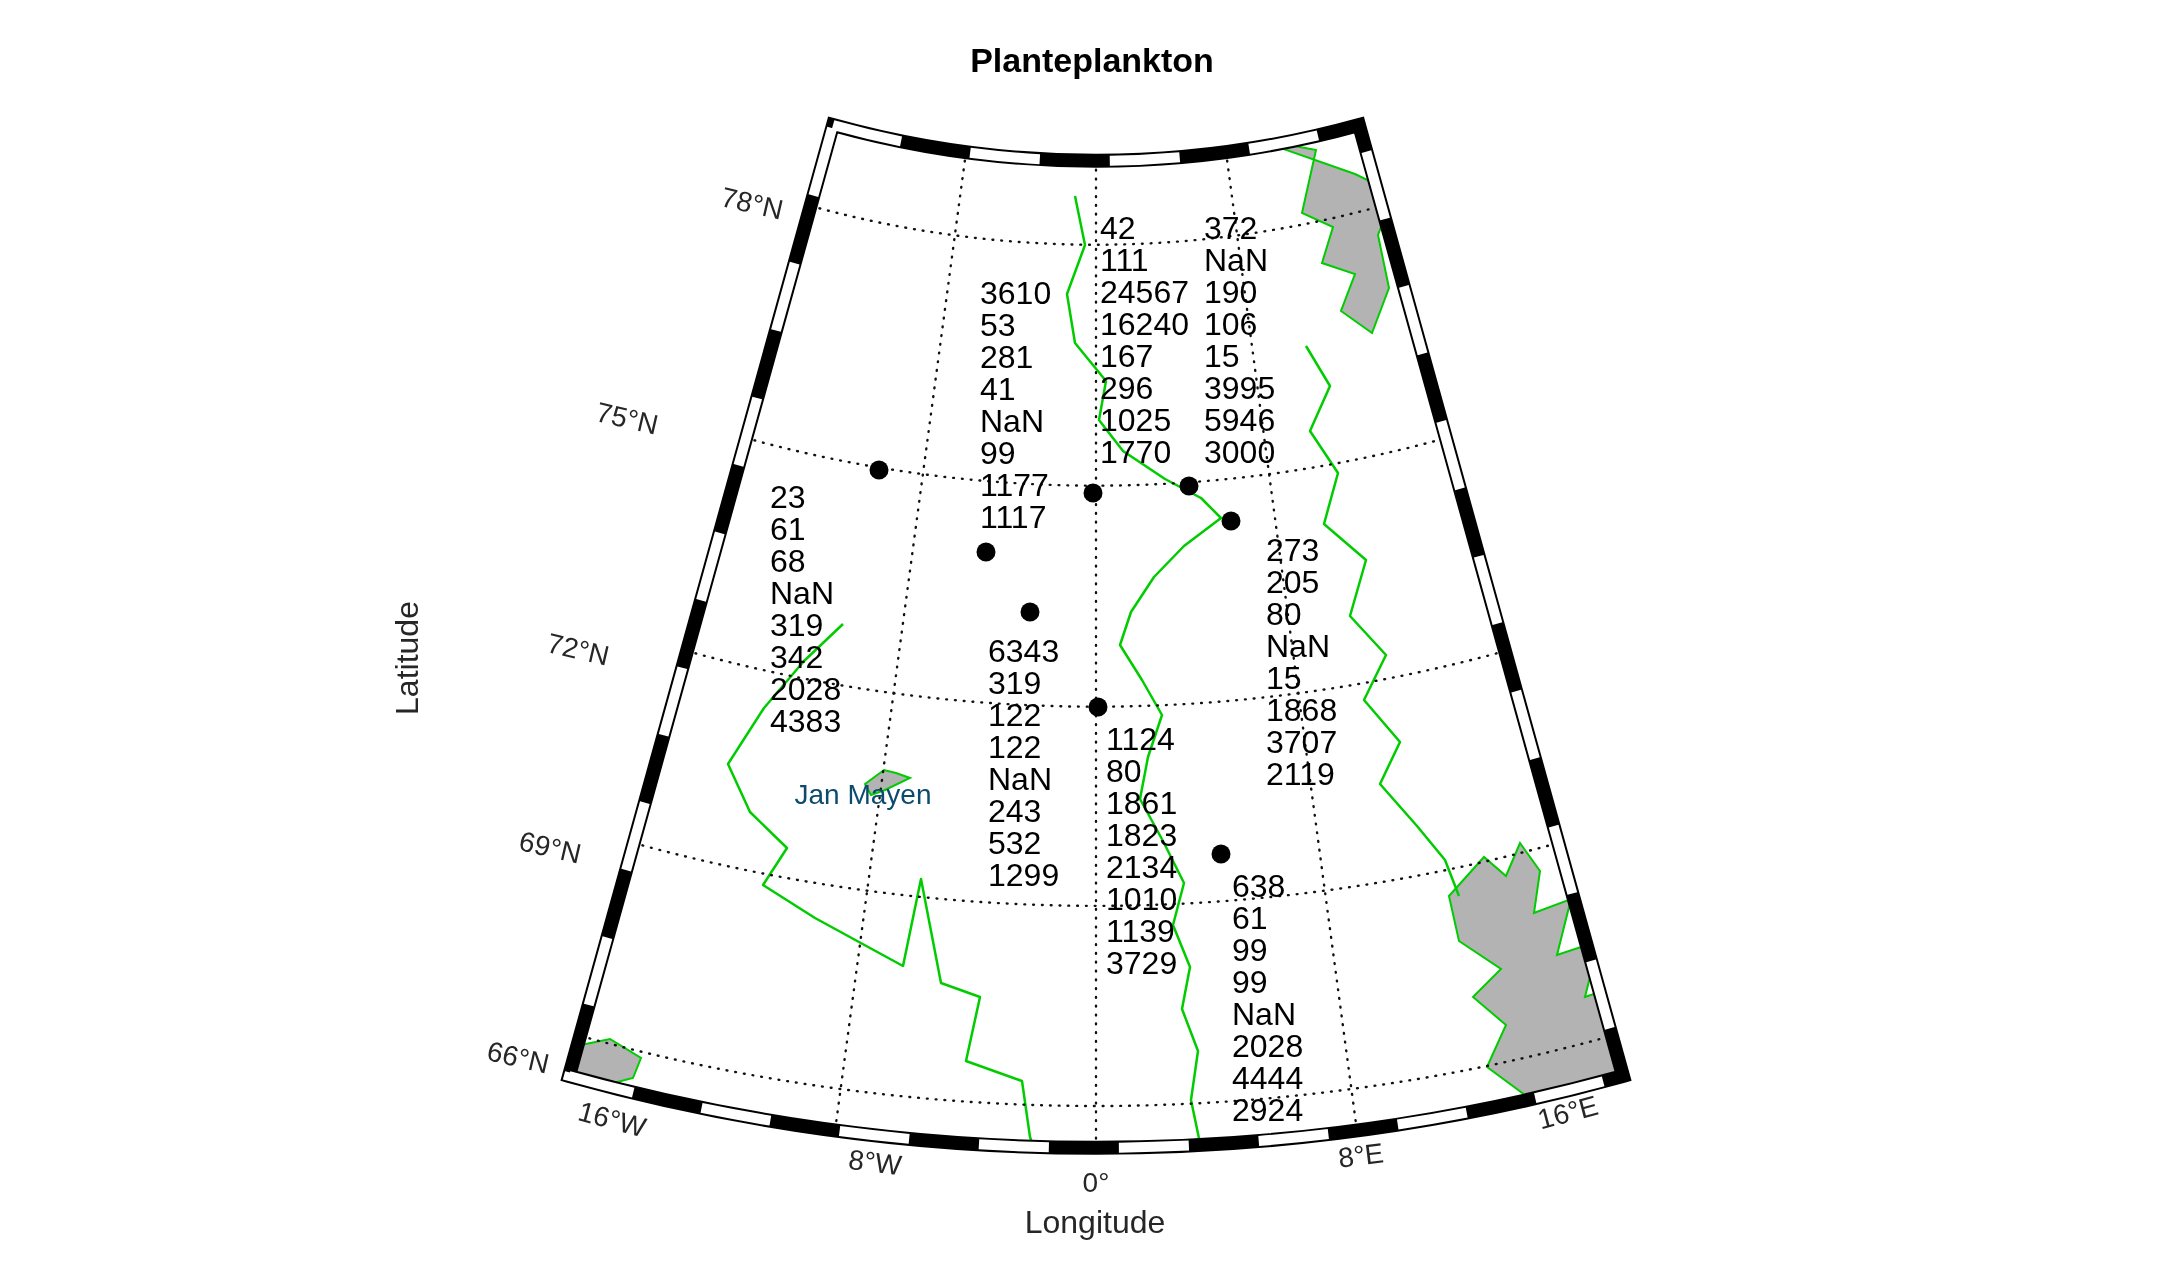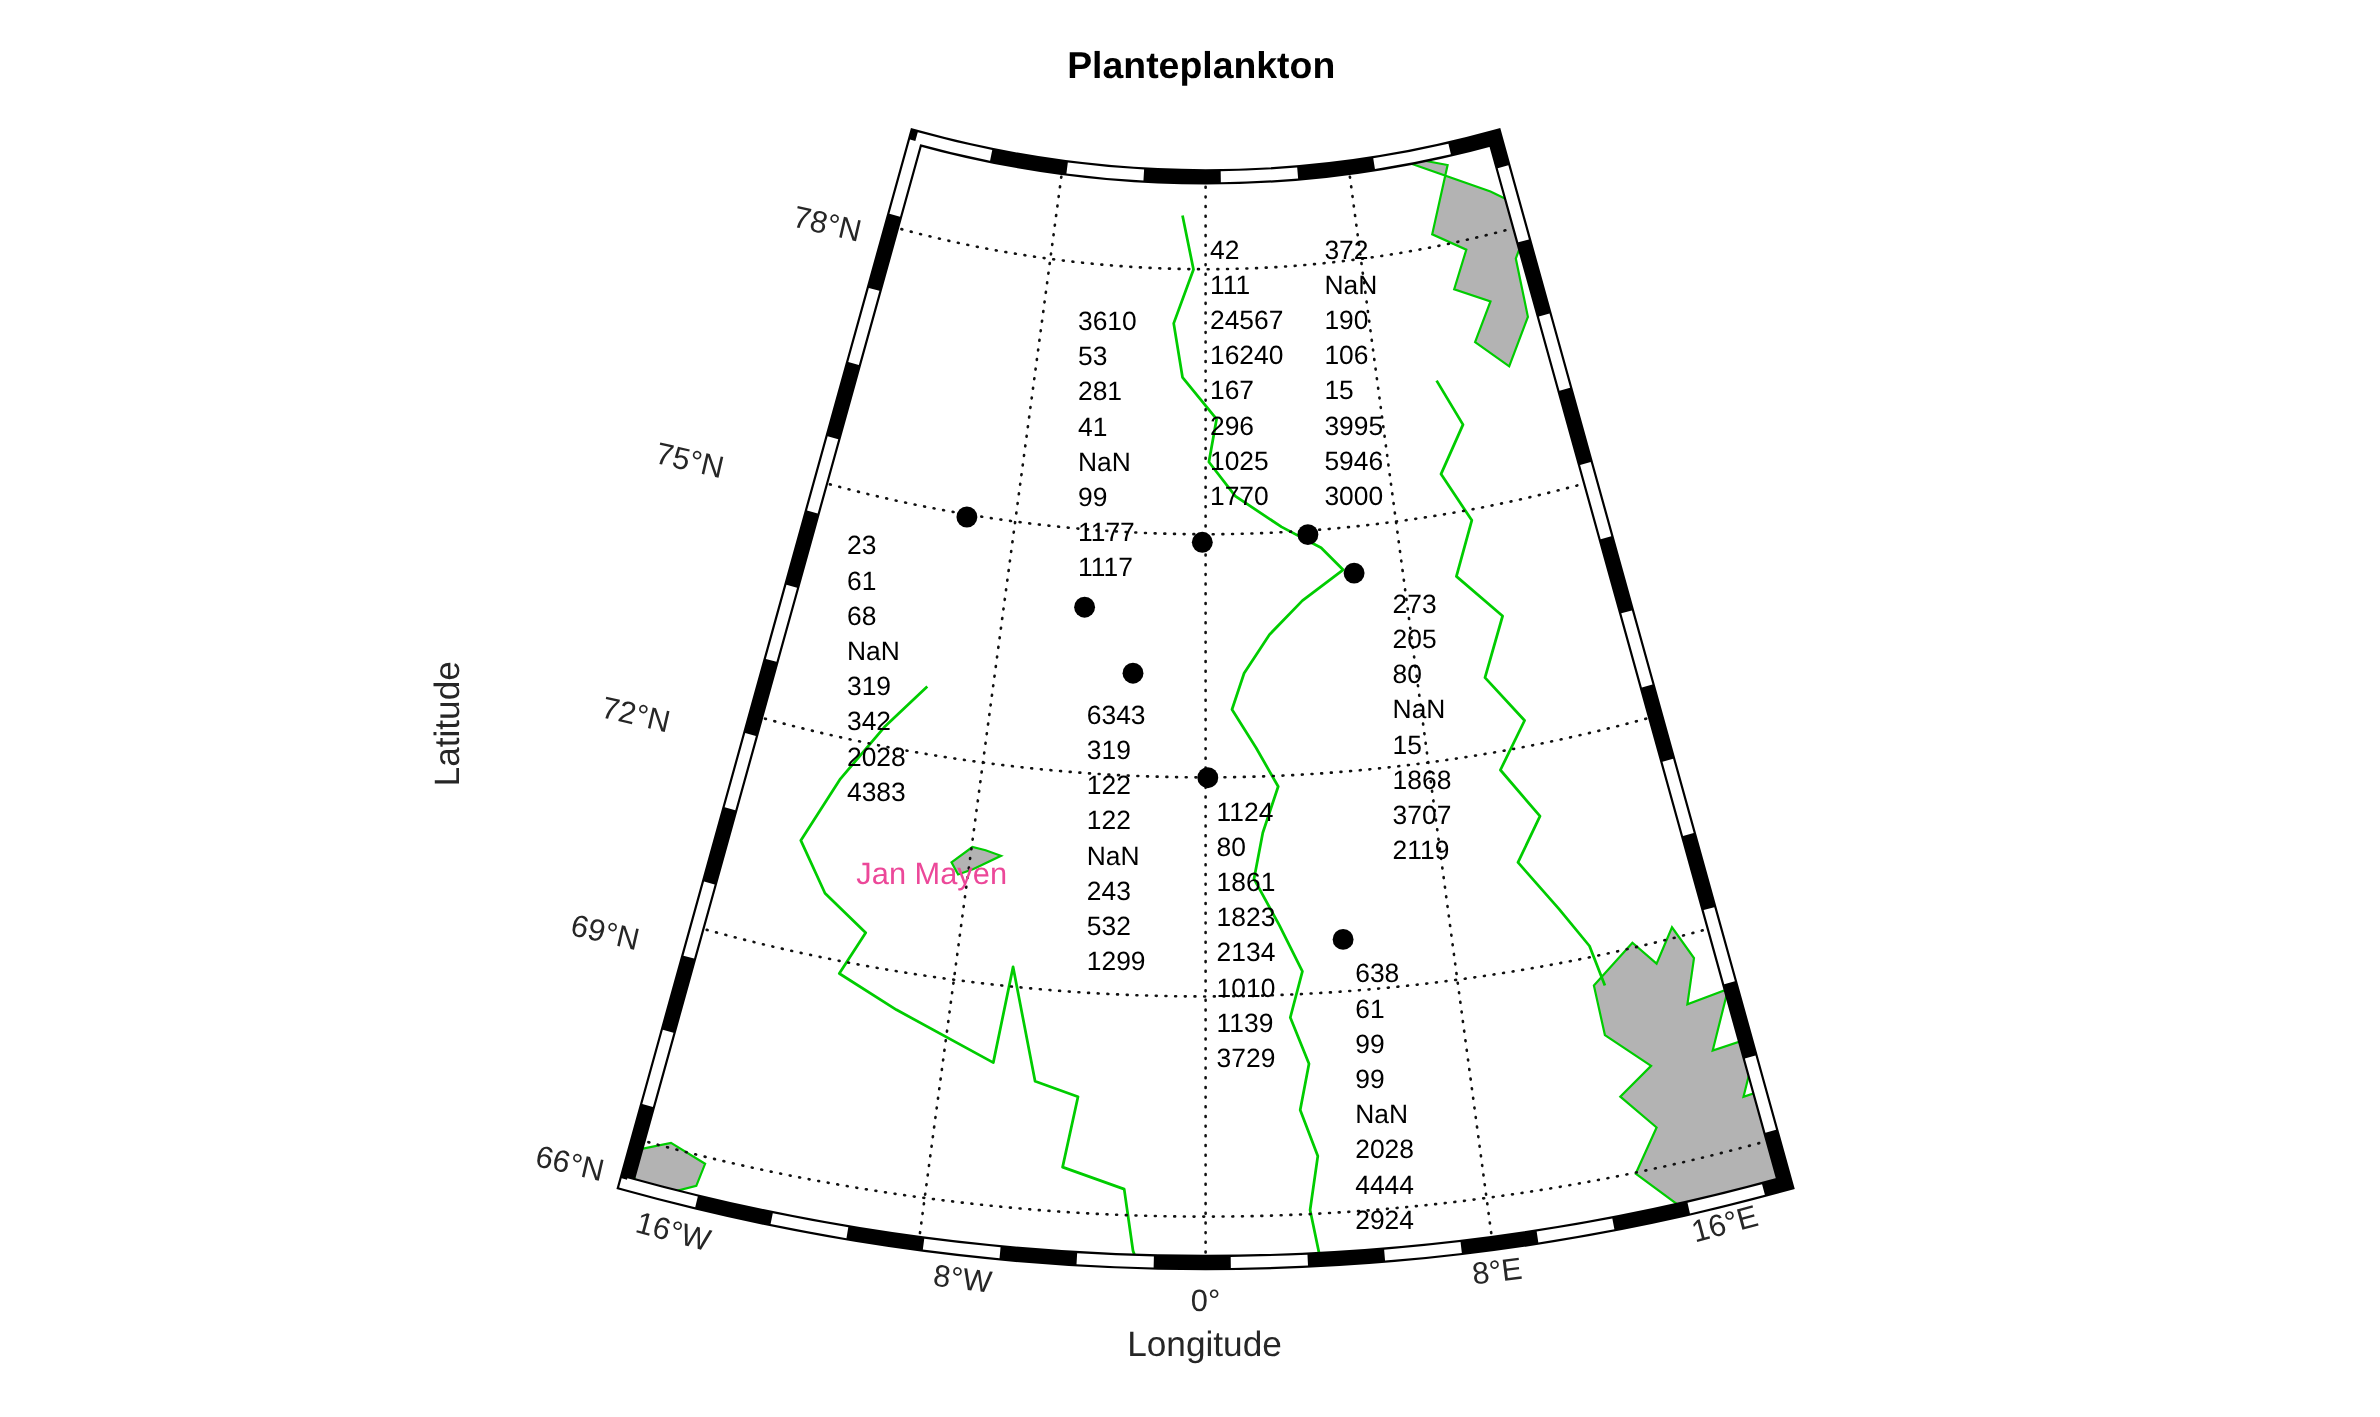--- a/index.html
+++ b/index.html
@@ -26,24 +26,24 @@
   .ylab{left:407px;top:658px;transform:translate(-50%,-50%) rotate(-90deg);}
   .xlab{left:1095px;top:1222px;transform:translate(-50%,-50%);}
   .tick{
     position:absolute;font-size:28px;color:#262626;white-space:nowrap;
   }
   .dot{
     position:absolute;width:19px;height:19px;border-radius:50%;
     background:var(--dot,#000);transform:translate(-50%,-50%);
   }
   .vcol{
-    position:absolute;font-size:24px;line-height:32px;color:#000;white-space:nowrap;
+    position:absolute;font-size:32px;line-height:32px;color:#000;white-space:nowrap;
   }
   .maplabel{
-    position:absolute;font-size:28px;color:#ec4899;white-space:nowrap;
+    position:absolute;font-size:28px;color:#0c4a6e;white-space:nowrap;margin-left:16px;
   }
 </style>
 </head>
 <body>
 
 <div class="fig">
 
   <svg width="2164" height="1288" viewBox="0 0 2164 1288">
     <defs>
       <clipPath id="mapclip">

